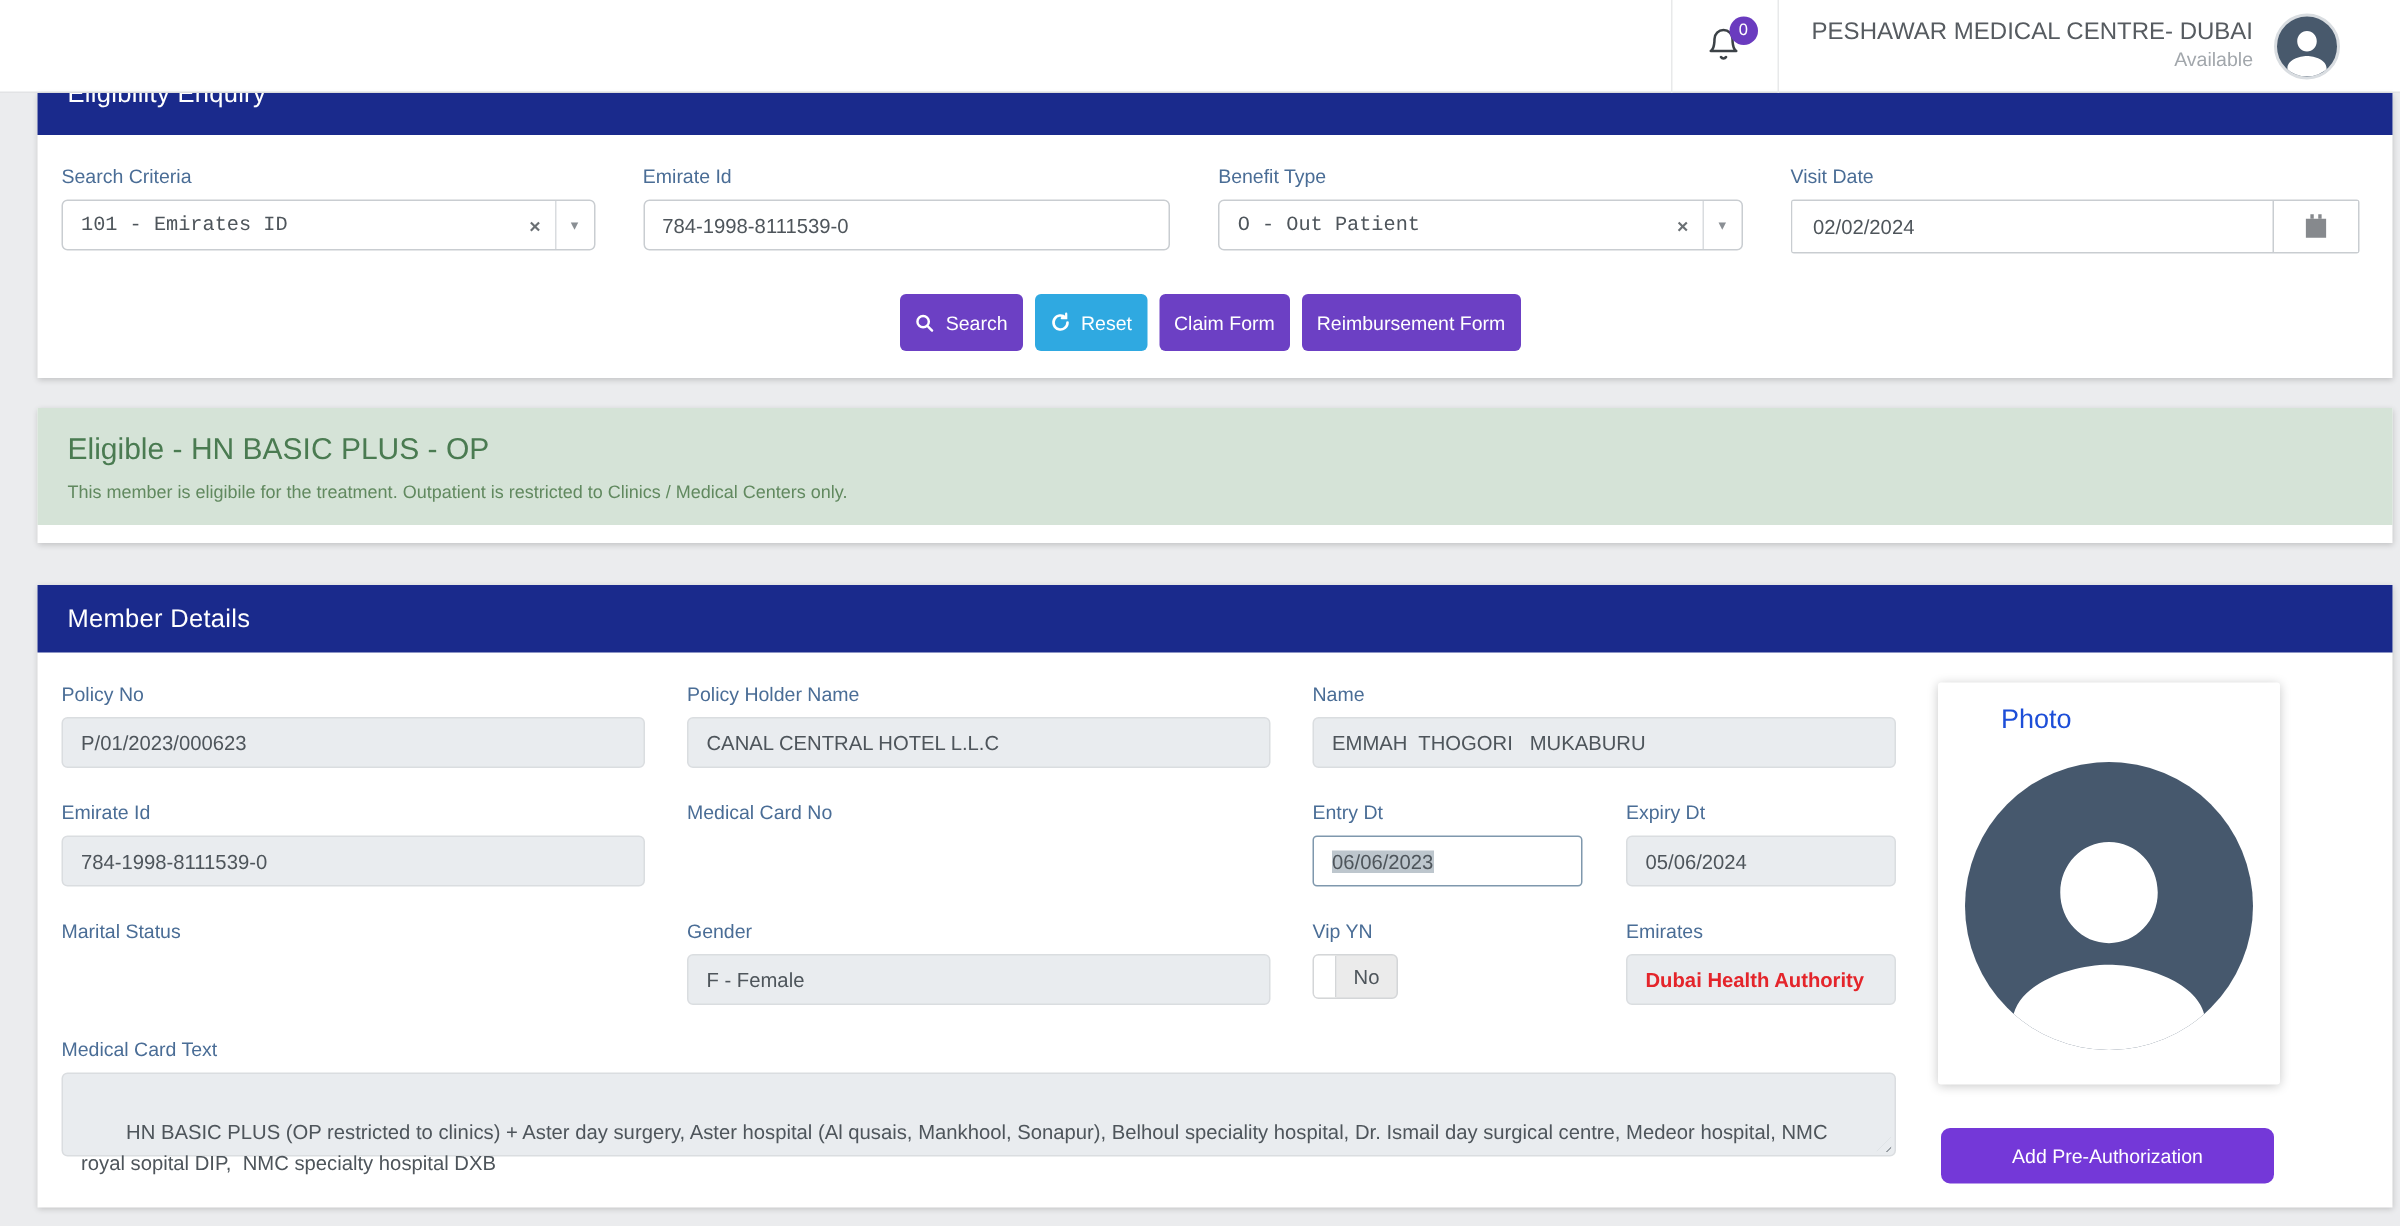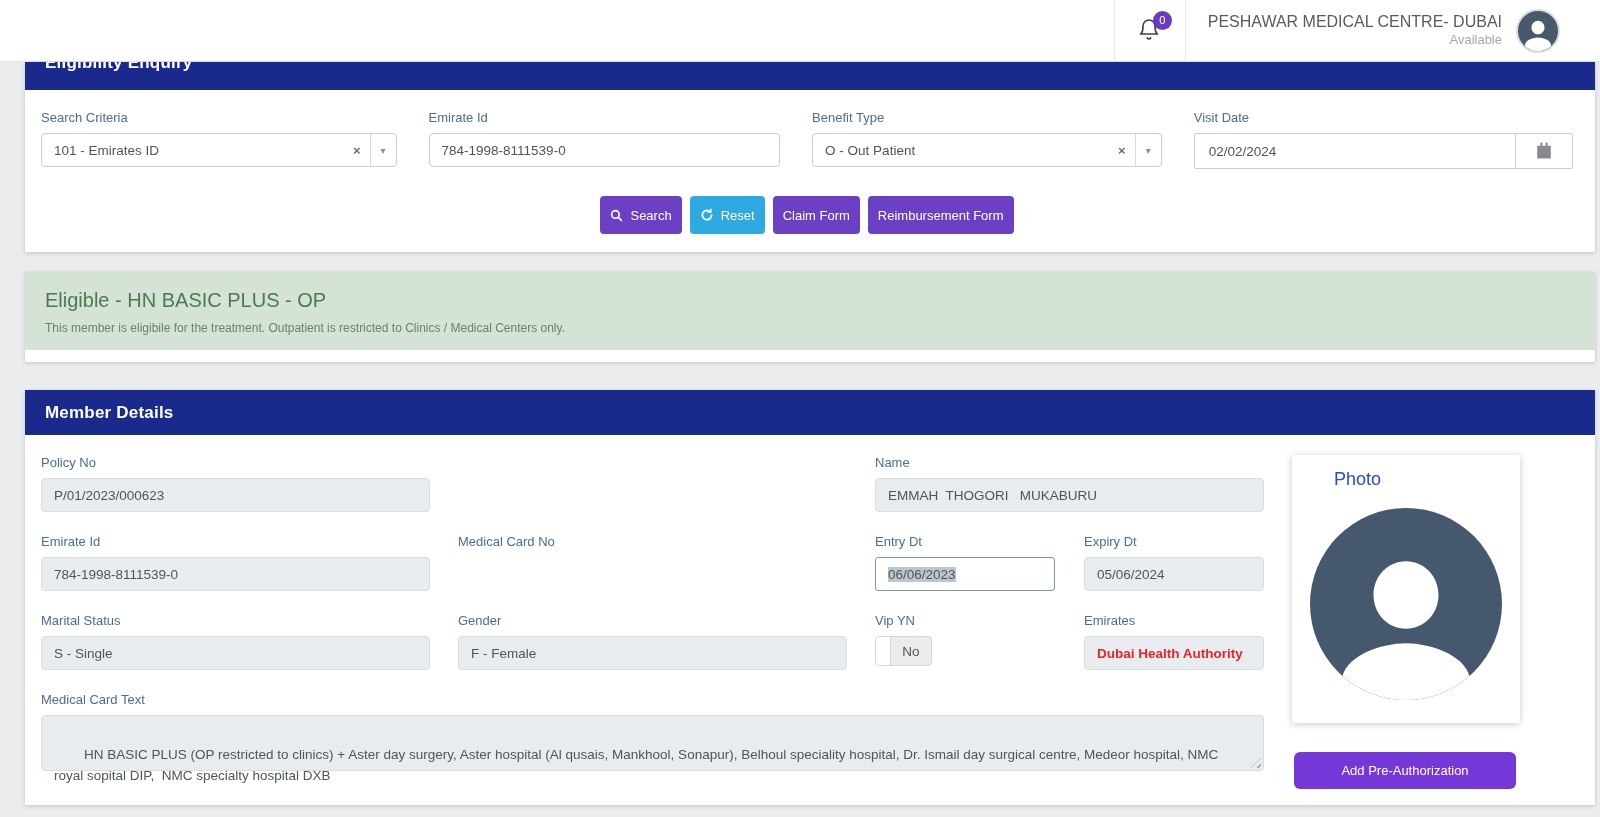--- a/index.html
+++ b/index.html
@@ -39,37 +39,37 @@
 
   
   .card {
     background:#fff; margin:0 5px 0 25px;
     box-shadow:0 1px 4px rgba(0,0,0,0.18);
   }
   .section-bar {
     background:#1a2a8c; color:#fff; padding-left:20px;
     display:flex; align-items:center;
   }
-  .bar-title { font-size:17px; font-weight:700; letter-spacing:.2px; }
+  .bar-title { font-size:17px; font-weight:400; letter-spacing:.2px; }
   .section-bar.clipped { height:28px; overflow:hidden; align-items:flex-start; }
   .section-bar.clipped .bar-title { margin-top:-9px; }
   .section-bar.full { height:45px; }
 
   
   .enquiry-body { padding:20px 22px 18px 16px; }
   .form-row { display:flex; gap:32px; }
   .fgroup { display:flex; flex-direction:column; }
   .flabel { font-size:13px; color:#4a6d96; margin-bottom:8px; }
   .w-sc { width:359px; } .w-ei { width:355px; } .w-bt { width:353px; } .w-vd { width:383px; }
   .select-box, .text-box {
     height:34px; background:#fff; border:1px solid #c9cdd1; border-radius:4px;
     display:flex; align-items:center; font-size:13.5px; color:#4e555b;
   }
   .text-box { padding:0 12px; }
-  .select-box .sel-val { flex:1; padding:0 12px; }
+  .select-box .sel-val { flex:1; padding:0 12px;font-family:Liberation Mono, monospace; }
   .sel-clear { color:#6b7074; font-size:13px; font-weight:700; padding:0 9px; cursor:pointer; }
   .sel-caret {
     color:#8a8f94; font-size:10px; padding:0 10px; border-left:1px solid #d9dcdf;
     align-self:stretch; display:flex; align-items:center; cursor:pointer;
   }
   .date-box { display:flex; align-items:stretch; border:1px solid #c9cdd1; border-radius:2px; height:36px; }
   .date-box .date-val { flex:1; display:flex; align-items:center; padding:0 14px; font-size:13.5px; background:#fff; }
   .cal-btn {
     width:57px; border-left:1px solid #c9cdd1; display:flex; align-items:center; justify-content:center;
     background:#fff; cursor:pointer;
@@ -252,20 +252,22 @@
   </div>
 
   <div class="member-body">
 
     <div class="mrow">
       <div class="fgroup w-col">
         <span class="flabel">Policy No</span>
         <div class="ro">P/01/2023/000623</div>
       </div>
       <div class="fgroup w-col">
+        <span class="flabel">Policy Holder Name</span>
+        <div class="ro">CANAL CENTRAL HOTEL L.L.C</div>
       </div>
       <div class="fgroup w-col">
         <span class="flabel">Name</span>
         <div class="ro">EMMAH  THOGORI   MUKABURU</div>
       </div>
     </div>
 
     <div class="mrow">
       <div class="fgroup w-col">
         <span class="flabel">Emirate Id</span>
@@ -284,21 +286,20 @@
         <div class="fgroup w-half">
           <span class="flabel">Expiry Dt</span>
           <div class="ro">05/06/2024</div>
         </div>
       </div>
     </div>
 
     <div class="mrow">
       <div class="fgroup w-col">
         <span class="flabel">Marital Status</span>
-        <div class="ro">S - Single</div>
       </div>
       <div class="fgroup w-col">
         <span class="flabel">Gender</span>
         <div class="ro">F - Female</div>
       </div>
       <div class="half-pair">
         <div class="fgroup w-half">
           <span class="flabel">Vip YN</span>
           <div class="toggle">
             <div class="toggle-knob"></div>

